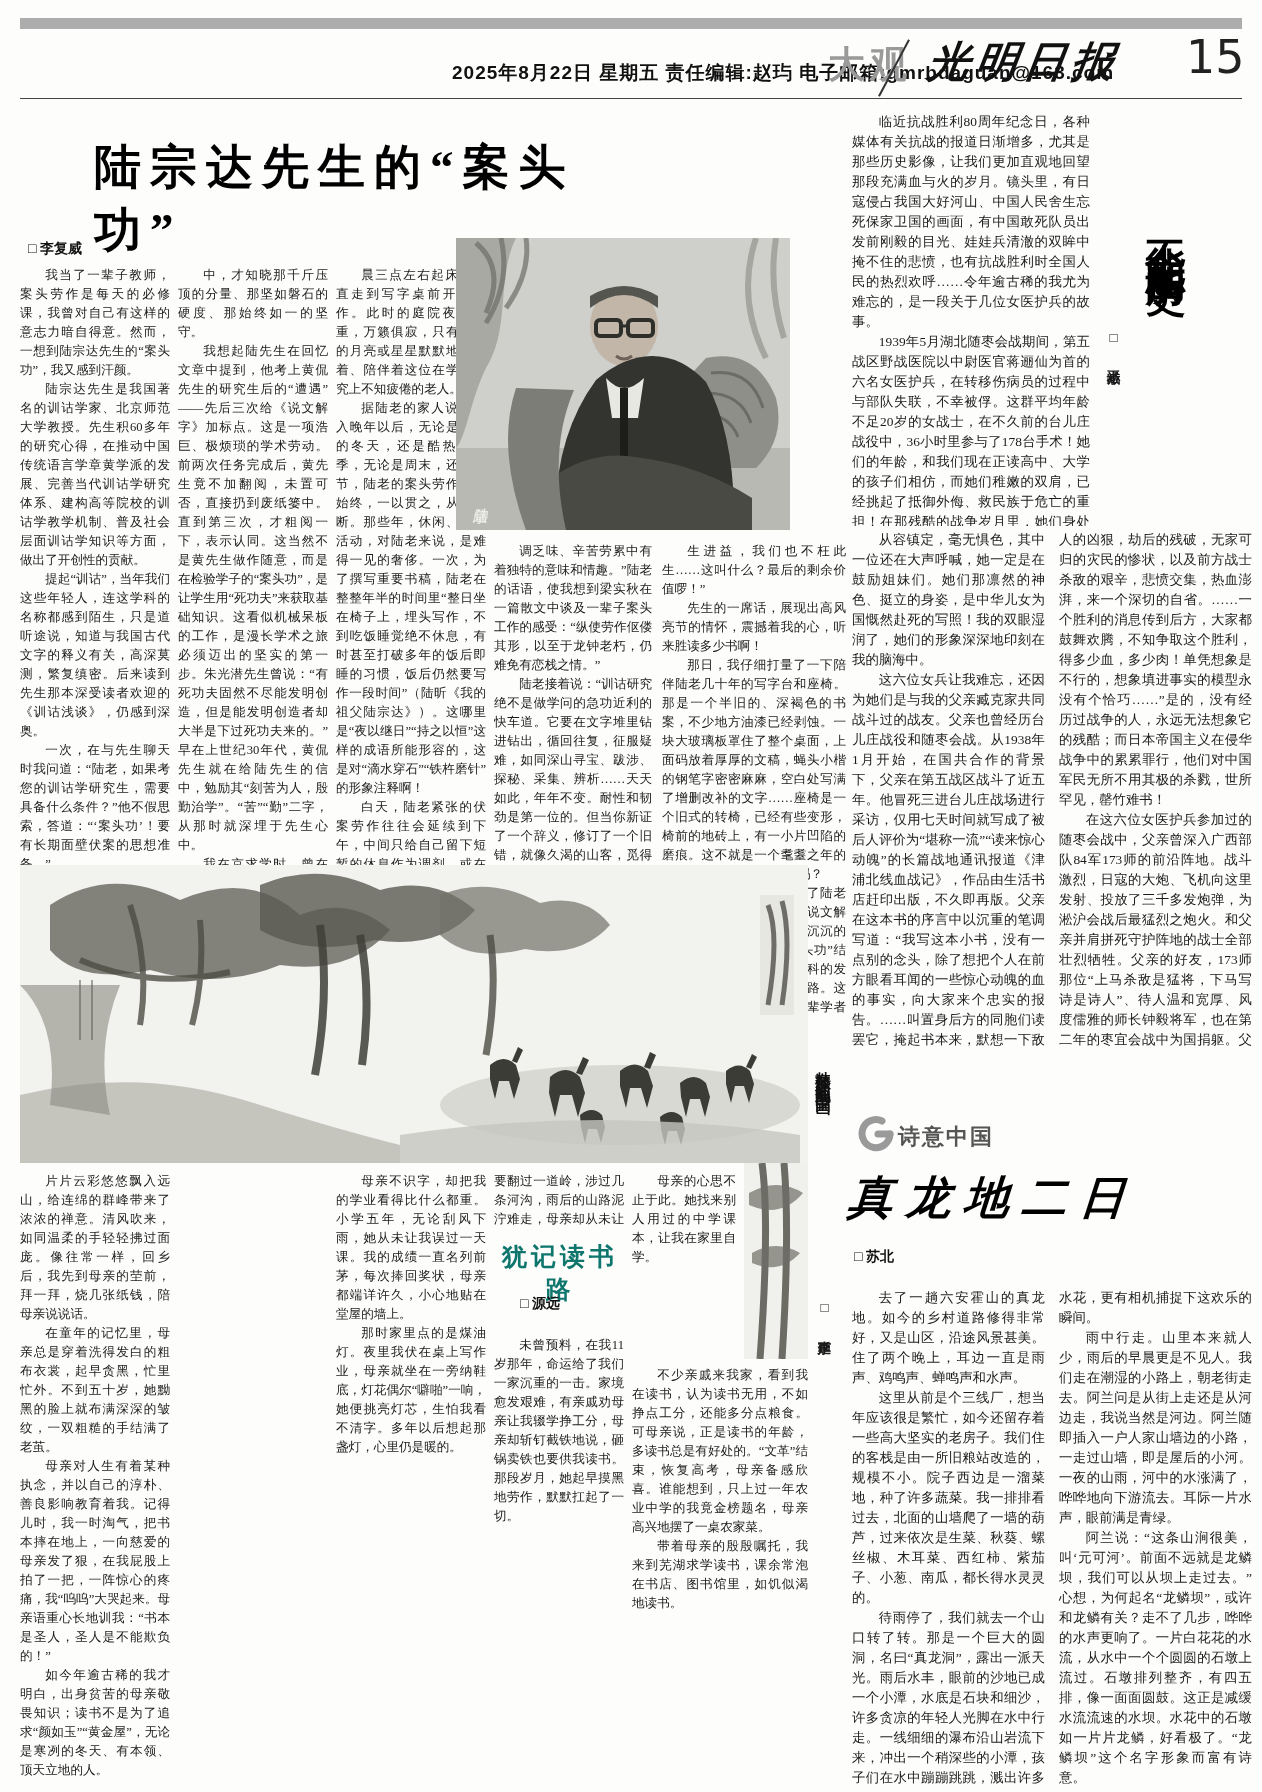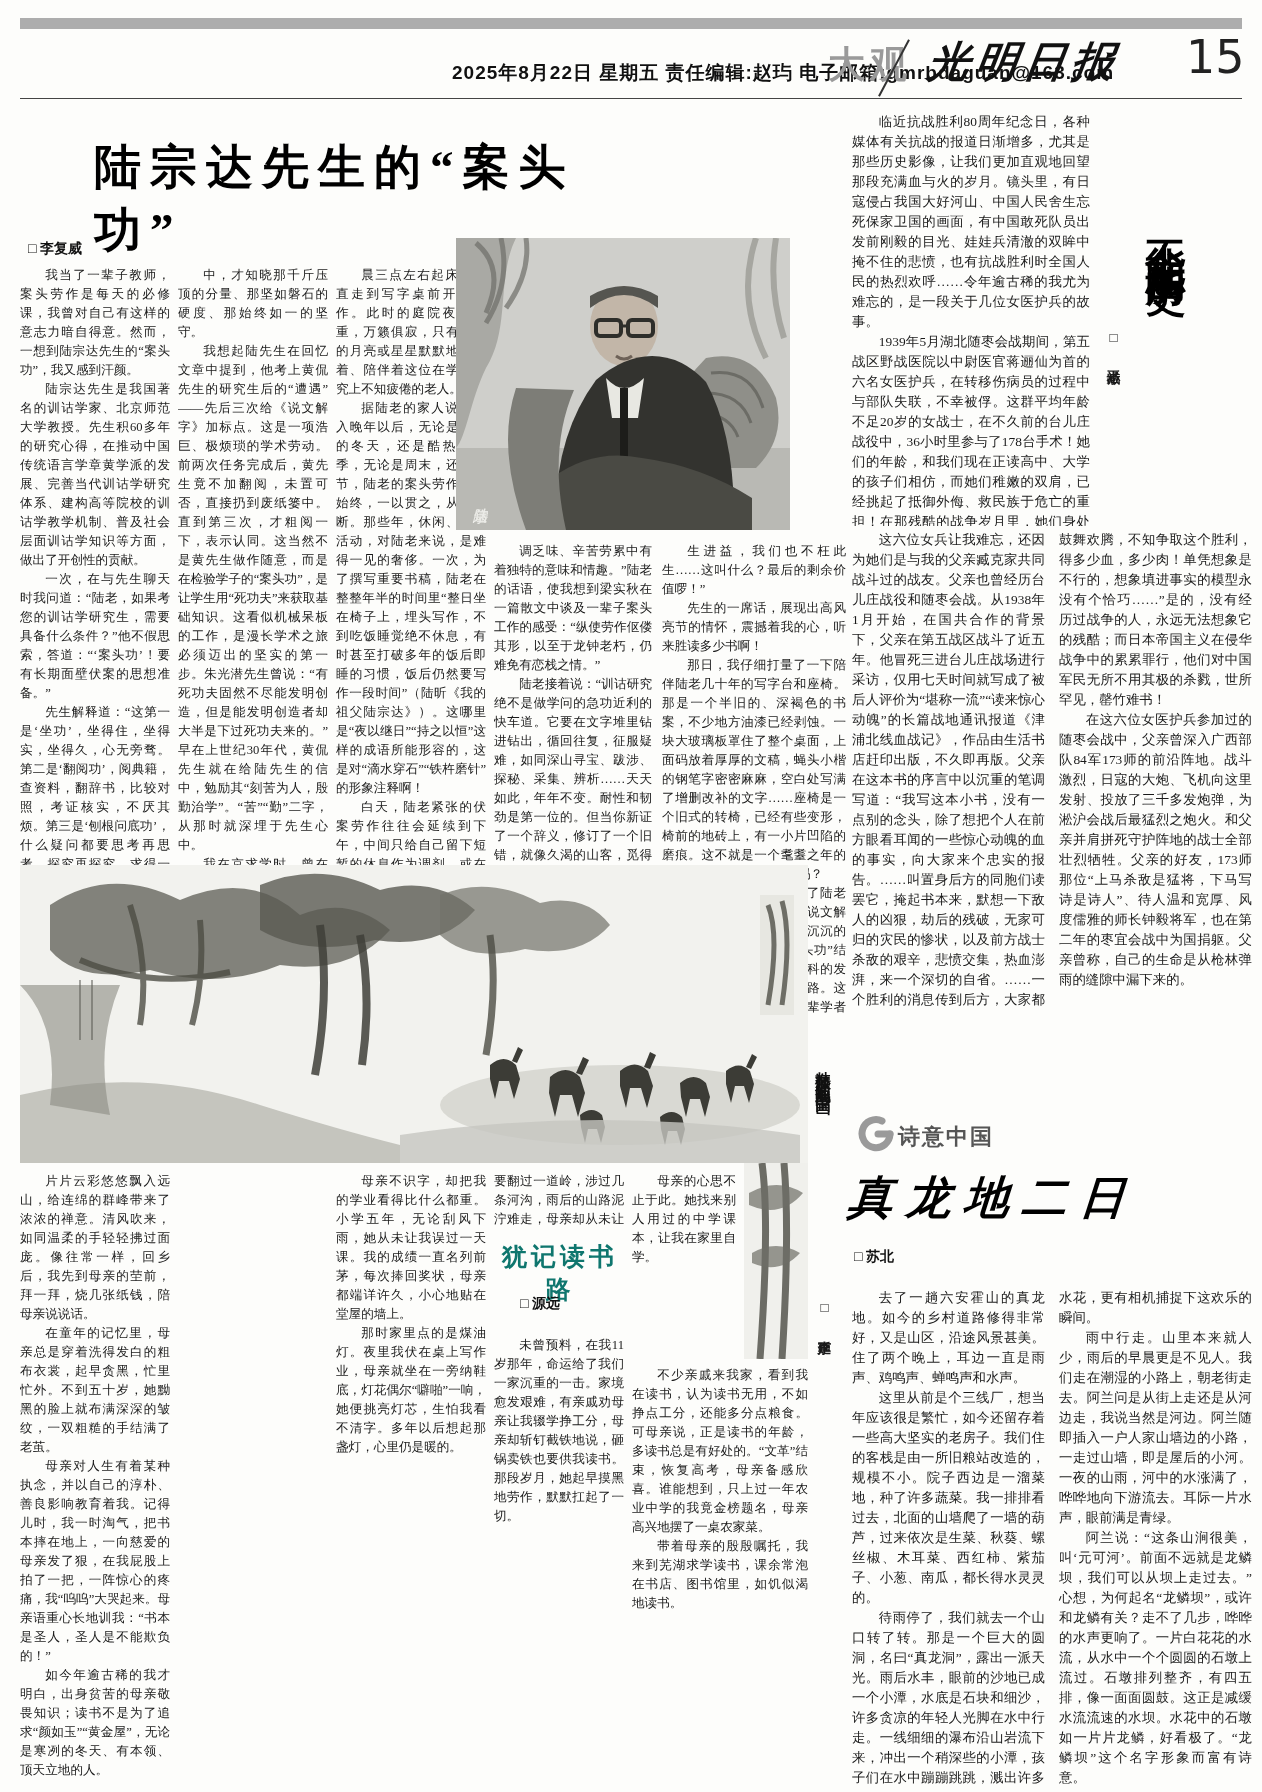--- a/index.html
+++ b/index.html
@@ -58,20 +58,21 @@
   <div class="abs masthead">光明日报</div>
   <div class="abs pagenum">15</div>
   <div class="abs header-rule"></div>
 
   <div class="abs main-headline">陆宗达先生的“案头功”</div>
   <div class="abs byline" style="left:28px;top:240px;">□ 李复威</div>
 
   <div class="abs col" style="left:20px;top:266px;width:150px;height:748px;">
       <p>我当了一辈子教师，案头劳作是每天的必修课，我曾对自己有这样的意志力暗自得意。然而，一想到陆宗达先生的“案头功”，我又感到汗颜。</p>
       <p>陆宗达先生是我国著名的训诂学家、北京师范大学教授。先生积60多年的研究心得，在推动中国传统语言学章黄学派的发展、完善当代训诂学研究体系、建构高等院校的训诂学教学机制、普及社会层面训诂学知识等方面，做出了开创性的贡献。</p>
+      <p>提起“训诂”，当年我们这些年轻人，连这学科的名称都感到陌生，只是道听途说，知道与我国古代文字的释义有关，高深莫测，繁复缜密。后来读到先生那本深受读者欢迎的《训诂浅谈》，仍感到深奥。</p>
       <p>一次，在与先生聊天时我问道：“陆老，如果考您的训诂学研究生，需要具备什么条件？”他不假思索，答道：“‘案头功’！要有长期面壁伏案的思想准备。”</p>
       <p>先生解释道：“这第一是‘坐功’，坐得住，坐得实，坐得久，心无旁骛。第二是‘翻阅功’，阅典籍，查资料，翻辞书，比较对照，考证核实，不厌其烦。第三是‘刨根问底功’，什么疑问都要思考再思考，探究再探究，求得一个准确合理的答案。任何模棱两可、似是而非，都是训诂研究的天敌。这就是最起码的条件，是不可缺少的基本功。”</p>
     </div>
   <div class="abs col" style="left:178px;top:266px;width:150px;height:748px;">
       <p>中，才知晓那千斤压顶的分量、那坚如磐石的硬度、那始终如一的坚守。</p>
       <p>我想起陆先生在回忆文章中提到，他考上黄侃先生的研究生后的“遭遇”——先后三次给《说文解字》加标点。这是一项浩巨、极烦琐的学术劳动。前两次任务完成后，黄先生竟不加翻阅，未置可否，直接扔到废纸篓中。直到第三次，才粗阅一下，表示认同。这当然不是黄先生做作随意，而是在检验学子的“案头功”，是让学生用“死功夫”来获取基础知识。这看似机械呆板的工作，是漫长学术之旅必须迈出的坚实的第一步。朱光潜先生曾说：“有死功夫固然不尽能发明创造，但是能发明创造者却大半是下过死功夫来的。”早在上世纪30年代，黄侃先生就在给陆先生的信中，勉励其“刻苦为人，殷勤治学”。“苦”“勤”二字，从那时就深埋于先生心中。</p>
       <p>我在京求学时，曾在陆宅借住，一个情景令我终生难忘。一天，凌晨三点多钟，我起床方便，只见庭院北房的大窗下，浓浓夜色中，亮着一盏台灯，照得室内书案一片明亮。我奇怪，谁这么早就起床开始用功了呢？我揉揉眼定睛一看，原来是陆老坐在北房的案头前。我凑近些一瞧，只见陆老披着一件深蓝色外套，正伏在案头上书写着什么。我的走动没有引起陆老的察觉。陆老头发花白，额前是深深的皱纹，鼻梁上挂着眼镜，身子微微前倾……他是那么认真，那么投入，简直就是一尊动人的塑像。我猛然联想到餐风饮露、日晒雨淋的耕牛，在田间一步一步地奋力前行，身后留下一行行深深的耕迹。无须扬鞭自奋蹄啊！我呆呆地注视着这幅画面，多想用相机记录下来。</p>
     </div>
   <div class="abs col" style="left:336px;top:266px;width:150px;height:748px;">
       <p>晨三点左右起床，径直走到写字桌前开始写作。此时的庭院夜色浓重，万籁俱寂，只有天上的月亮或星星默默地注视着、陪伴着这位在学术研究上不知疲倦的老人。</p>
@@ -114,20 +115,21 @@
     <span class="sig">陆宗达</span>
   </div>
 
   <div class="abs rcol" style="left:852px;top:112px;width:238px;height:414px;">
       <p>临近抗战胜利80周年纪念日，各种媒体有关抗战的报道日渐增多，尤其是那些历史影像，让我们更加直观地回望那段充满血与火的岁月。镜头里，有日寇侵占我国大好河山、中国人民舍生忘死保家卫国的画面，有中国敢死队员出发前刚毅的目光、娃娃兵清澈的双眸中掩不住的悲愤，也有抗战胜利时全国人民的热烈欢呼……令年逾古稀的我尤为难忘的，是一段关于几位女医护兵的故事。</p>
       <p>1939年5月湖北随枣会战期间，第五战区野战医院以中尉医官蒋逦仙为首的六名女医护兵，在转移伤病员的过程中与部队失联，不幸被俘。这群平均年龄不足20岁的女战士，在不久前的台儿庄战役中，36小时里参与了178台手术！她们的年龄，和我们现在正读高中、大学的孩子们相仿，而她们稚嫩的双肩，已经挑起了抵御外侮、救民族于危亡的重担！在那残酷的战争岁月里，她们身处子弹横飞、生死难料的战场，面对血肉模糊、亟待救治的战友……她们是不惧牺牲的巾帼英雄！在这段由日寇拍摄的1分30秒的影像中，面对近在咫尺、面目狰狞的日本鬼子，六位年轻的女战士</p>
     </div>
   <div class="abs v-author" style="left:1104px;top:330px;height:120px;">□ 臧小平</div>
   <div class="abs v-title" style="left:1138px;top:208px;height:330px;">不能忘却的历史</div>
   <div class="abs rcol twocol" style="left:852px;top:530px;width:400px;height:532px;">
+      <p>从容镇定，毫无惧色，其中一位还在大声呼喊，她一定是在鼓励姐妹们。她们那凛然的神色、挺立的身姿，是中华儿女为国慨然赴死的写照！我的双眼湿润了，她们的形象深深地印刻在我的脑海中。</p>
       <p>这六位女兵让我难忘，还因为她们是与我的父亲臧克家共同战斗过的战友。父亲也曾经历台儿庄战役和随枣会战。从1938年1月开始，在国共合作的背景下，父亲在第五战区战斗了近五年。他冒死三进台儿庄战场进行采访，仅用七天时间就写成了被后人评价为“堪称一流”“读来惊心动魄”的长篇战地通讯报道《津浦北线血战记》，作品由生活书店赶印出版，不久即再版。父亲在这本书的序言中以沉重的笔调写道：“我写这本小书，没有一点别的念头，除了想把个人在前方眼看耳闻的一些惊心动魄的血的事实，向大家来个忠实的报告。……叫置身后方的同胞们读罢它，掩起书本来，默想一下敌人的凶狠，劫后的残破，无家可归的灾民的惨状，以及前方战士杀敌的艰辛，悲愤交集，热血澎湃，来一个深切的自省。……一个胜利的消息传到后方，大家都鼓舞欢腾，不知争取这个胜利，得多少血，多少肉！单凭想象是不行的，想象填进事实的模型永没有个恰巧……”是的，没有经历过战争的人，永远无法想象它的残酷；而日本帝国主义在侵华战争中的累累罪行，他们对中国军民无所不用其极的杀戮，世所罕见，罄竹难书！</p>
       <p>在这六位女医护兵参加过的随枣会战中，父亲曾深入广西部队84军173师的前沿阵地。战斗激烈，日寇的大炮、飞机向这里发射、投放了三千多发炮弹，为淞沪会战后最猛烈之炮火。和父亲并肩拼死守护阵地的战士全部壮烈牺牲。父亲的好友，173师那位“上马杀敌是猛将，下马写诗是诗人”、待人温和宽厚、风度儒雅的师长钟毅将军，也在第二年的枣宜会战中为国捐躯。父亲曾称，自己的生命是从枪林弹雨的缝隙中漏下来的。</p>
     </div>
 
   <div class="abs" style="left:20px;top:865px;width:788px;height:298px;background:#efefec;">
     <svg width="788" height="298" viewBox="0 0 788 298">
       <rect width="788" height="298" fill="#f2f2ee"></rect>
       <path d="M0 230 q120 -30 240 10 q80 25 140 40 l0 18 -380 0 Z" fill="#b9b9b2" opacity=".8"></path>
       <path d="M30 40 q60 -40 130 -5 q70 -30 120 15 q50 -20 90 15 q-40 45 -110 35 q-60 25 -130 5 q-70 15 -100 -20 Z" fill="#6e6e66" opacity=".85"></path>
       <path d="M60 95 q70 30 150 12 M110 40 q20 60 10 120 M180 55 q5 55 -8 105" stroke="#4c4c44" stroke-width="6" fill="none" opacity=".8"></path>

